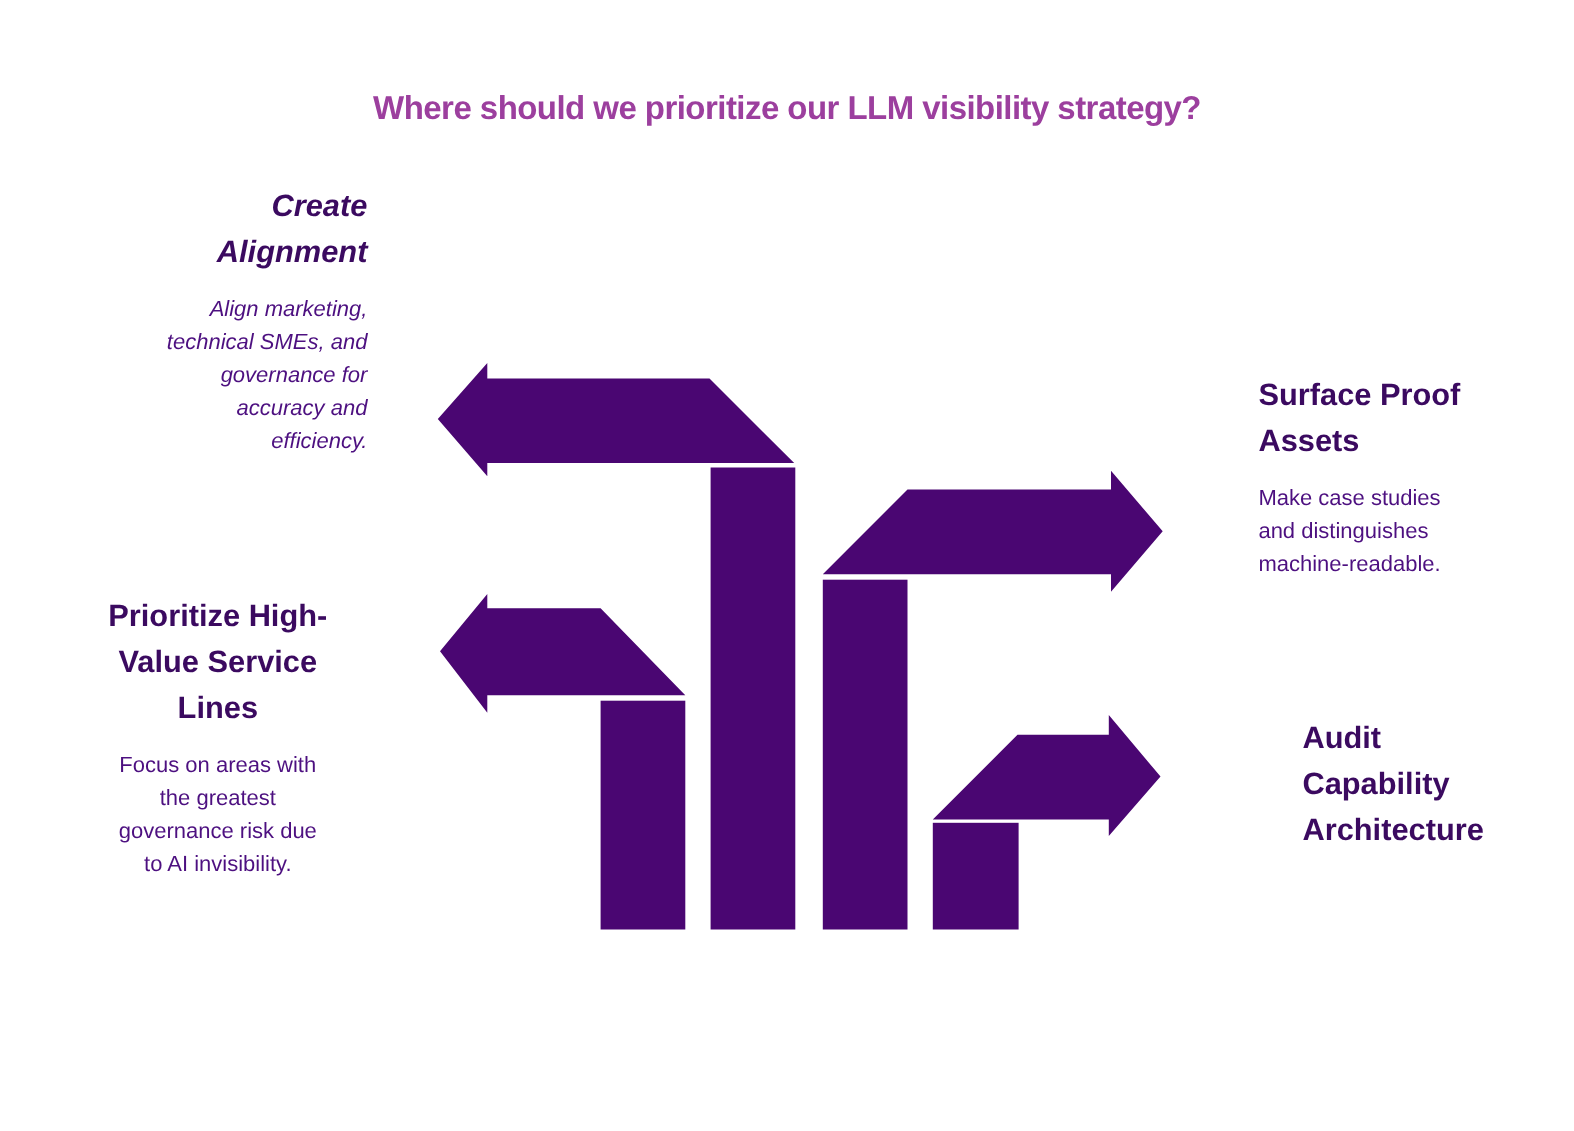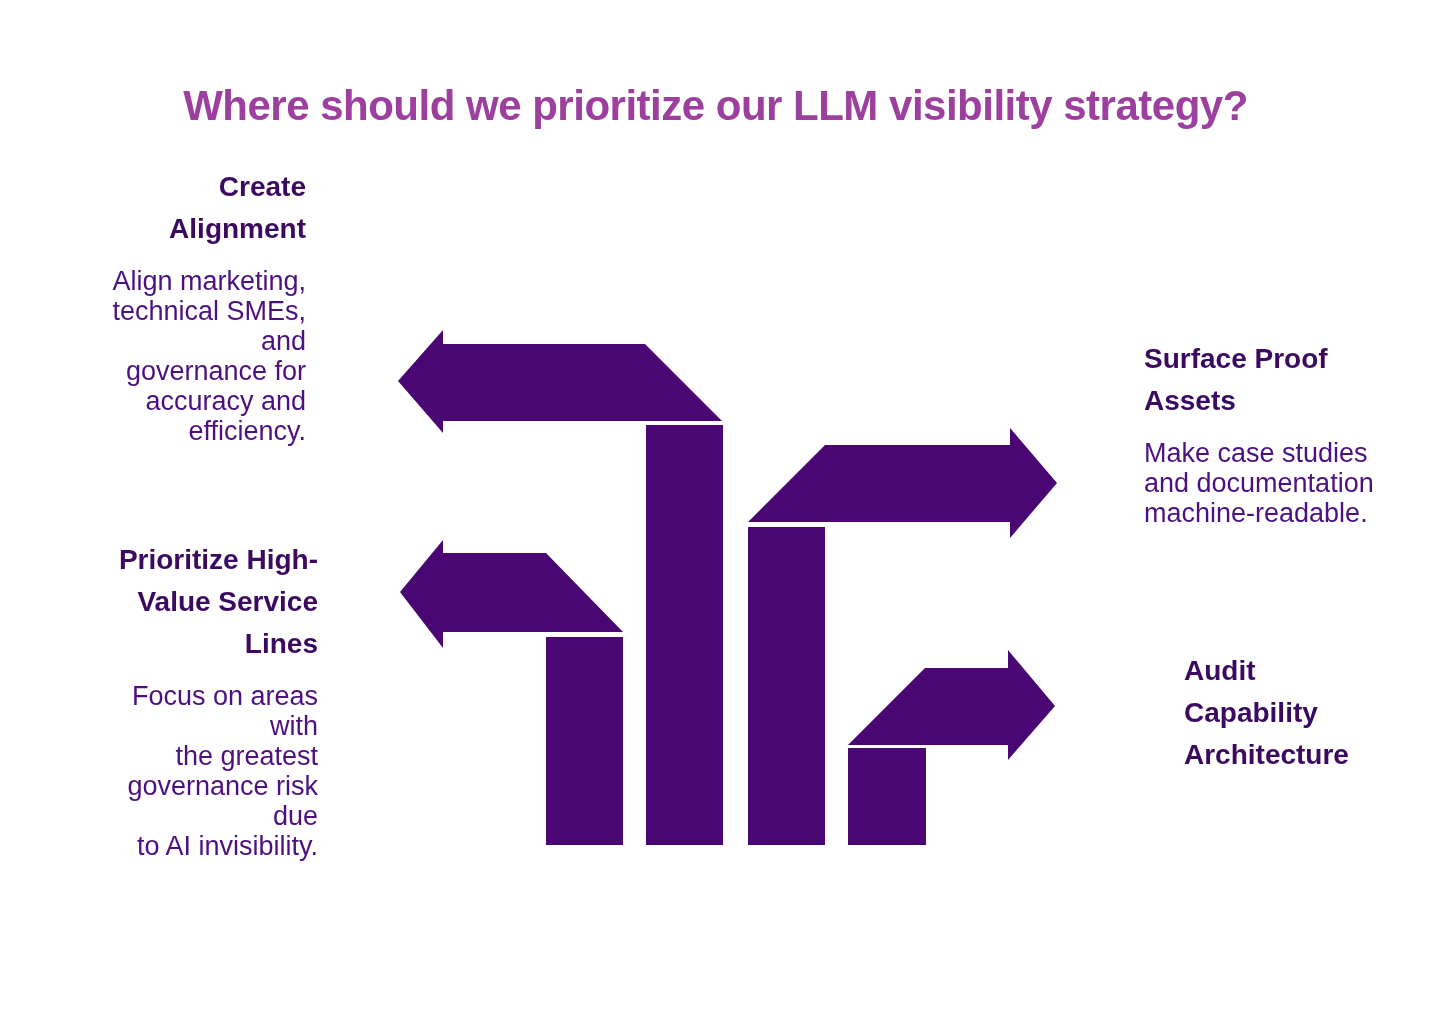--- a/index.html
+++ b/index.html
@@ -9,21 +9,21 @@
     position: relative;
     overflow: hidden;
     font-family: "Liberation Sans", sans-serif;
   }
   .page { position: absolute; inset: 0; background: var(--background, #fff); }
 
   .title {
     position: absolute;
     top: 82px; left: 0; width: 100%;
     text-align: center;
-    font-size: 42px;
+    font-size: 30px;
     font-weight: 700;
     letter-spacing: -0.5px;
     color: var(--title, #9c3f9e);
   }
 
   .arrows-svg {
     position: absolute;
     top: 0; left: 0;
     width: 1431px; height: 1028px;
   }
@@ -38,29 +38,29 @@
 
   .block h2 {
     font-size: 28px;
     line-height: 42px;
     font-weight: 700;
     color: var(--heading, #3b0a60);
     white-space: pre-line;
   }
   .block p {
     margin-top: 16px;
-    font-size: 27px;
+    font-size: 20px;
     line-height: 30px;
     font-weight: 400;
     color: var(--body, #4d1080);
     white-space: pre-line;
   }
 
-  #block-create-alignment   { left: 66px;   top: 166px; }
-  #block-prioritize         { left: 78px;   top: 539px; }
+  #block-create-alignment   { left: 94px;   top: 166px; font-style: italic; }
+  #block-prioritize         { left: 78px;   top: 539px; text-align: center; }
   #block-surface-proof      { left: 1112px; top: 338px; }
   #block-audit-capability   { left: 1152px; top: 650px; }
 </style>
 </head>
 <body>
 
 <div class="page">
 
   <h1 class="title">Where should we prioritize our LLM visibility strategy?</h1>
 
@@ -96,21 +96,21 @@
     <p>Focus on areas with
 the greatest
 governance risk due
 to AI invisibility.</p>
   </section>
 
   <section class="block align-left" id="block-surface-proof">
     <h2>Surface Proof
 Assets</h2>
     <p>Make case studies
-and documentation
+and distinguishes
 machine-readable.</p>
   </section>
 
   <section class="block align-left" id="block-audit-capability">
     <h2>Audit
 Capability
 Architecture</h2>
   </section>
 
 </div>

